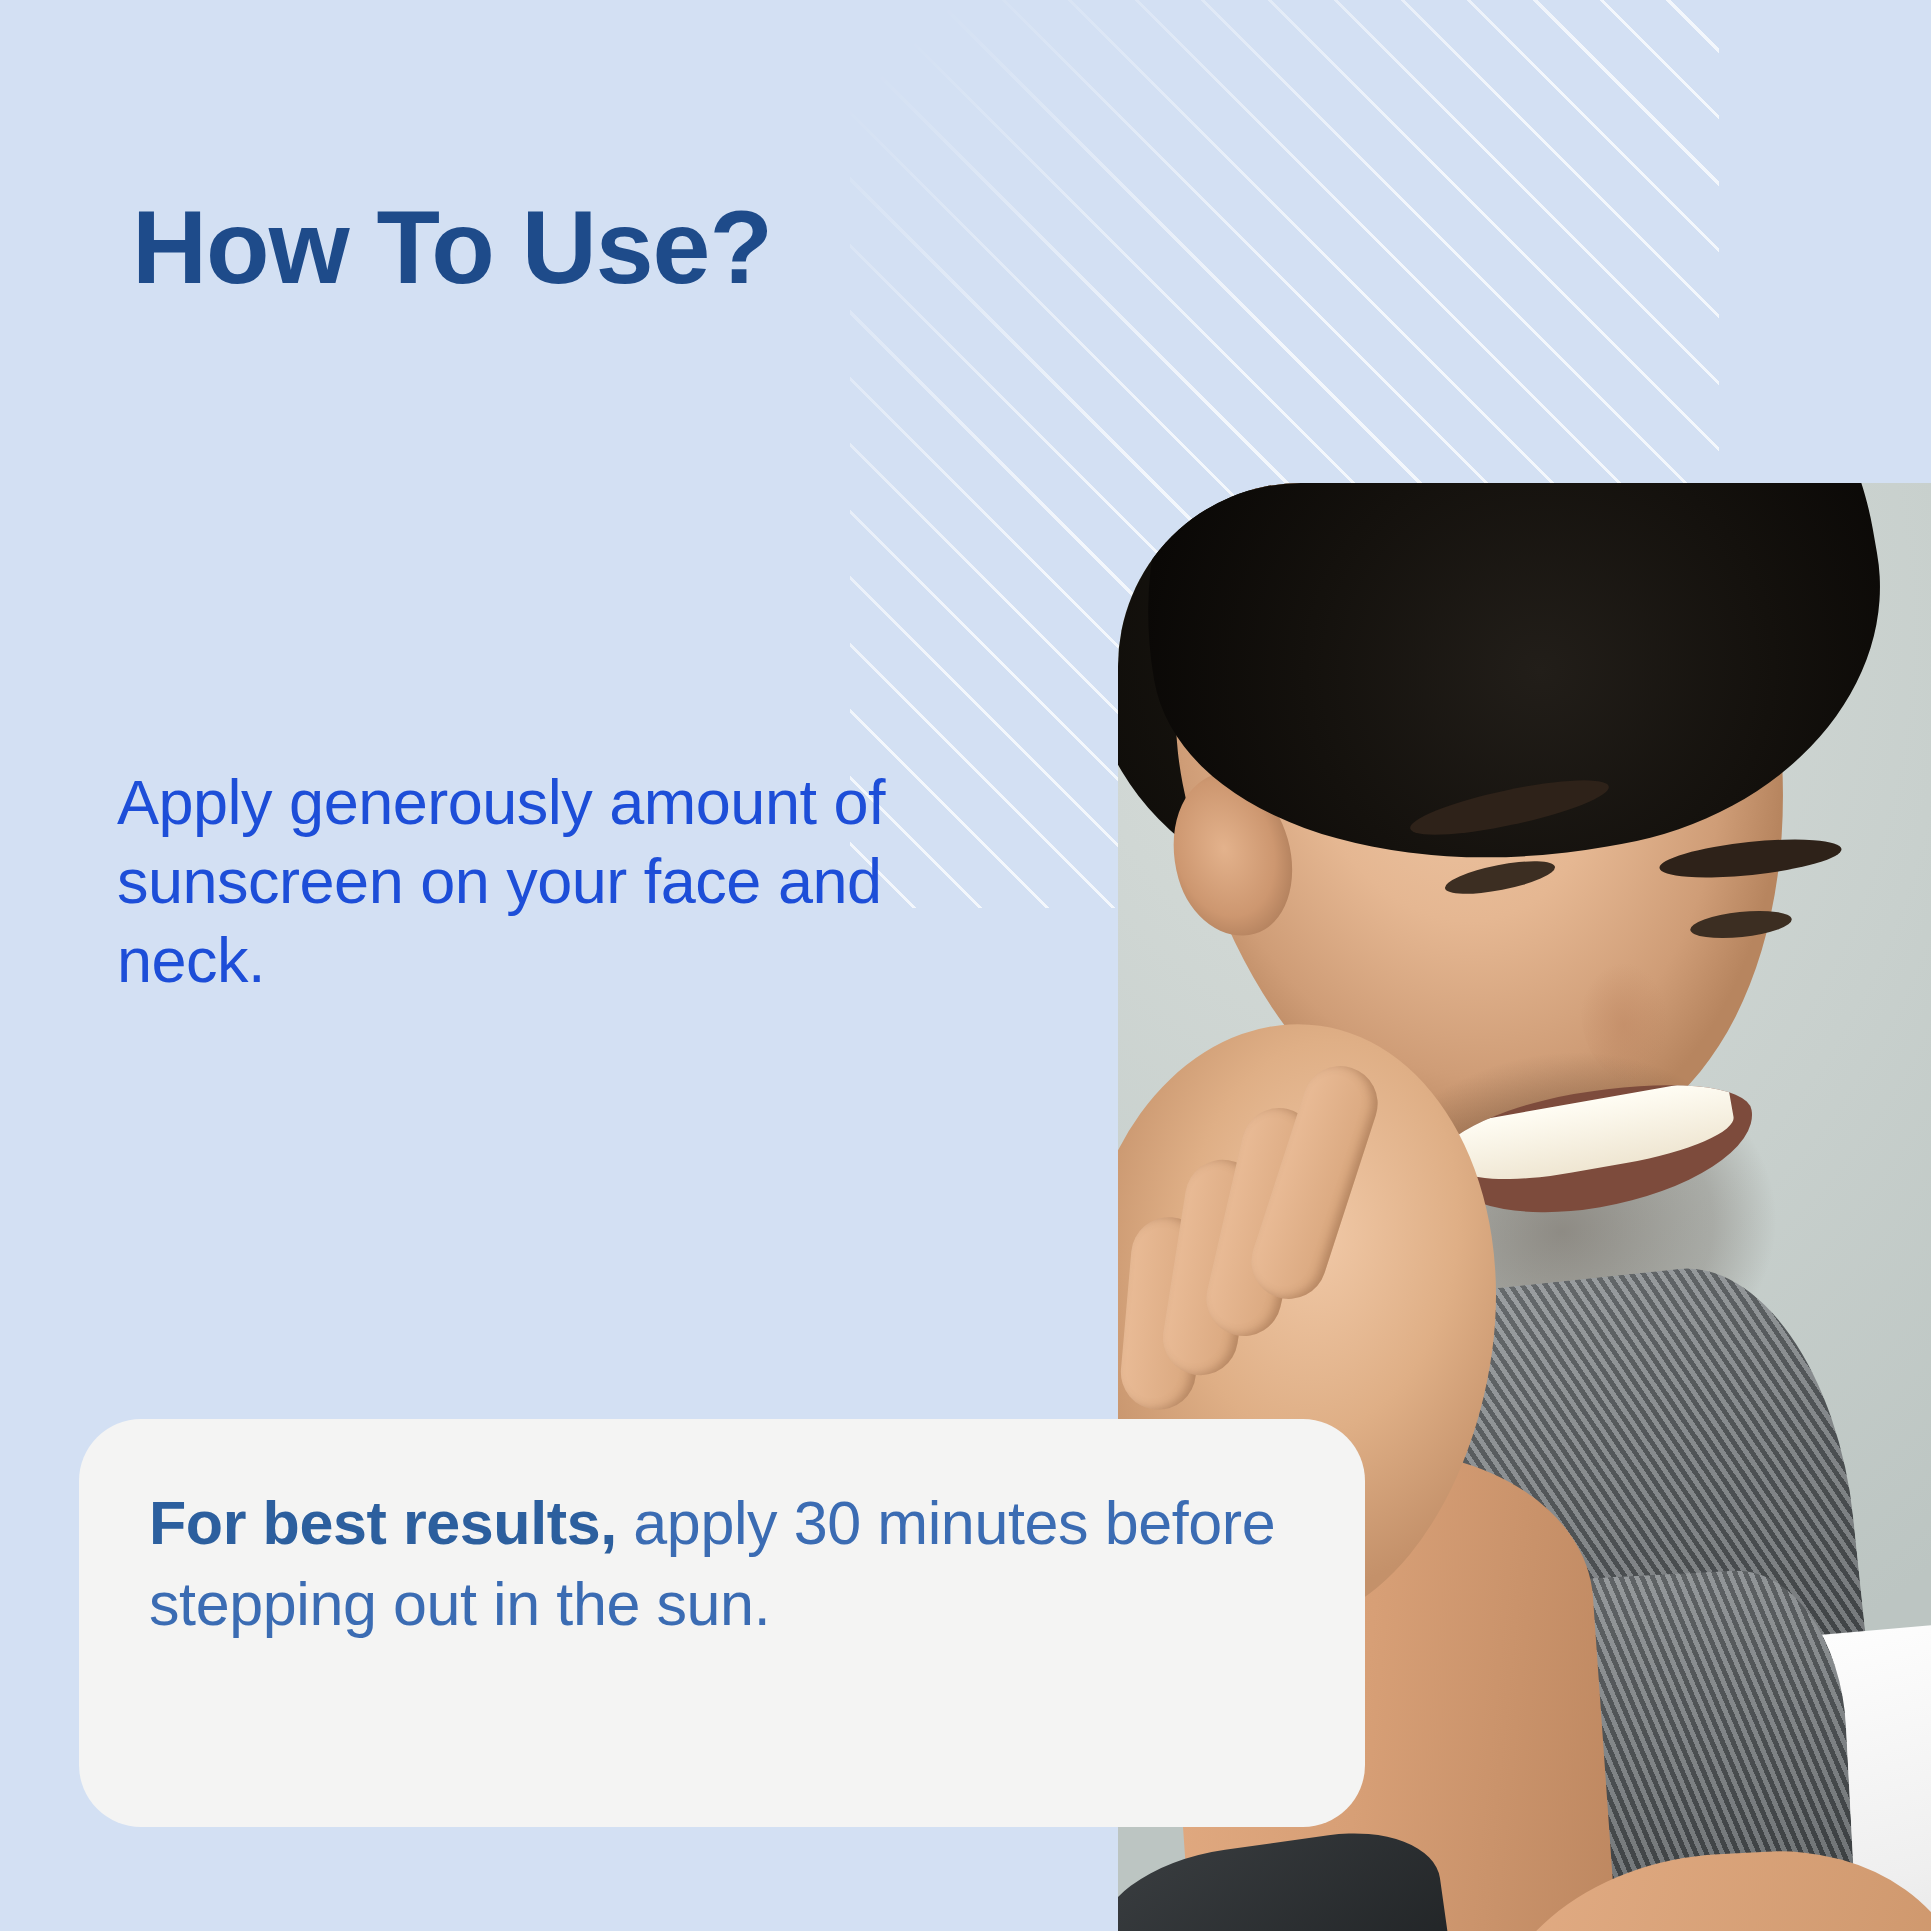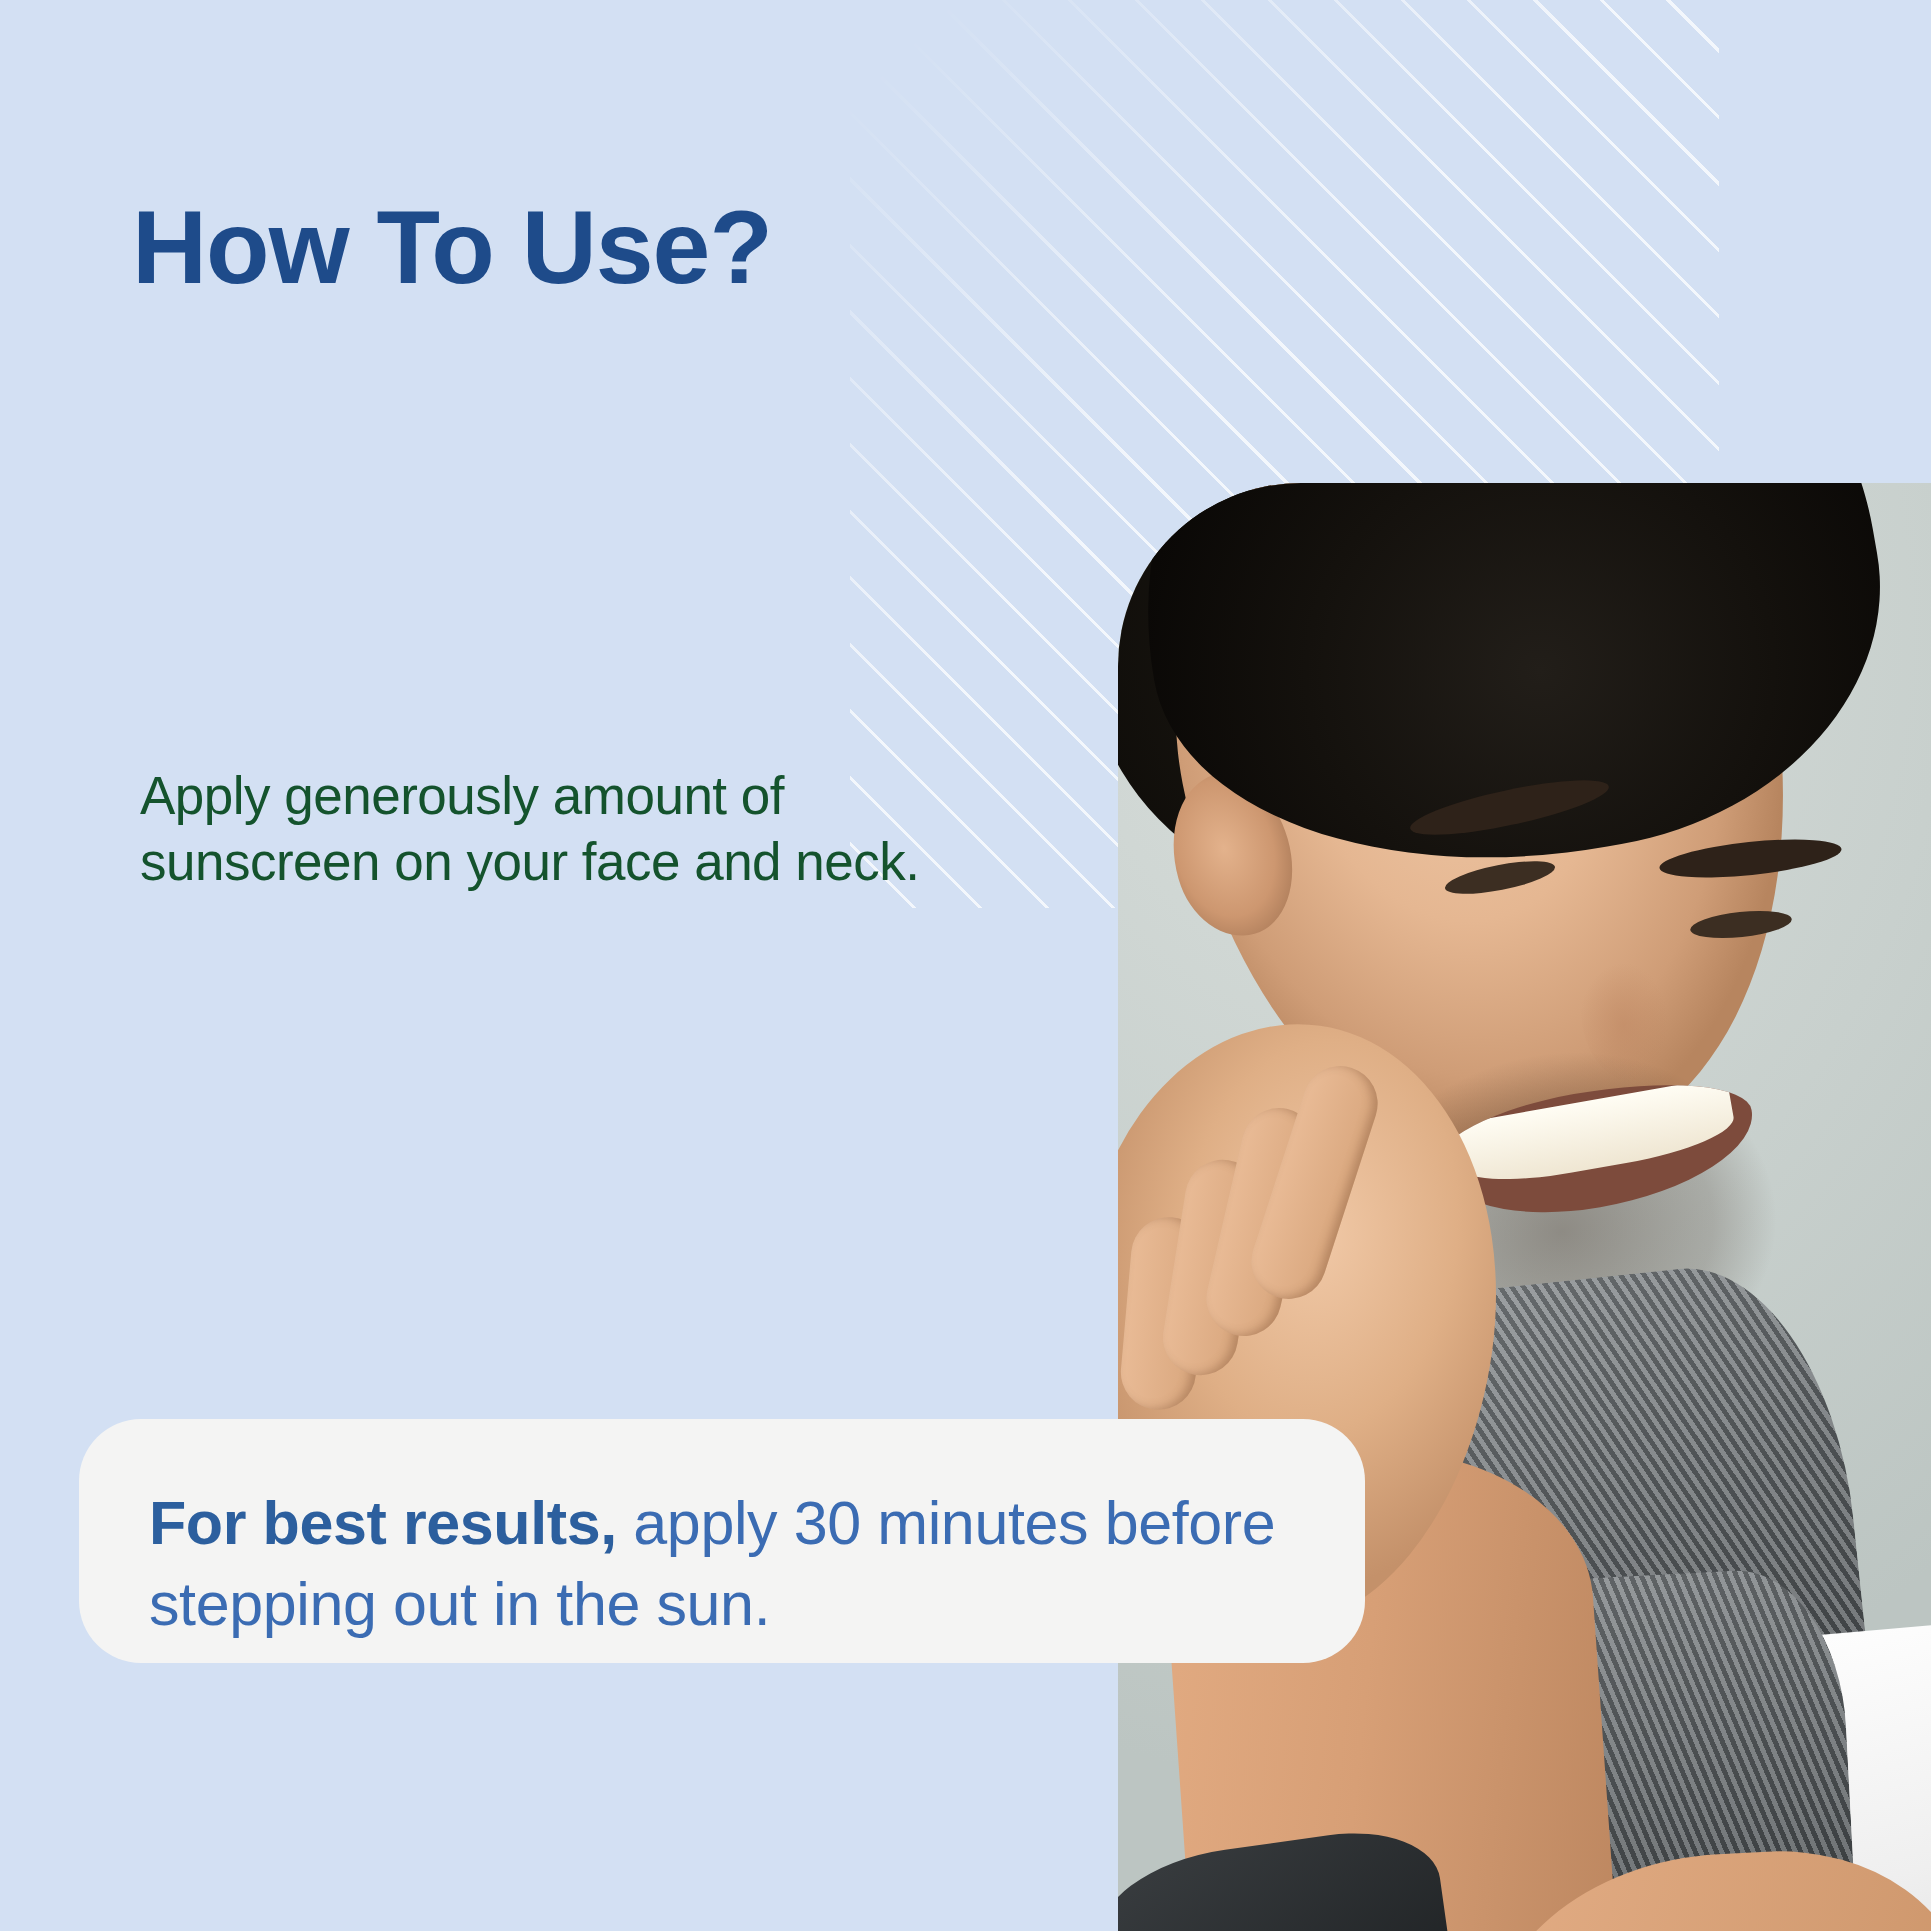--- a/index.html
+++ b/index.html
@@ -203,38 +203,38 @@
     margin: 8px;
     font-size: 104px;
     font-weight: 700;
     letter-spacing: -1px;
     line-height: 1.1;
     color: #1e4b8a;
     white-space: nowrap;
   }
   .body-copy {
     position: absolute;
-    left: 140px;
+    left: 117px;
     top: 763px;
     margin: 0;
     width: 811px;
-    font-size: 53px;
+    font-size: 63px;
     font-weight: 400;
     line-height: 1.25;
     letter-spacing: -0.5px;
-    color: #14532d;
+    color: #1d4ed8;
   }
 
   
   .note-card {
     position: absolute;
     left: 79px;
     top: 1419px;
     width: 1286px;
-    height: 244px;
+    height: 408px;
     background: #f4f4f3;
     border-radius: 62px;
     box-sizing: border-box;
     padding: 64px 77px 0 70px;
   }
   .note-text {
     margin: 0;
     font-size: 61px;
     line-height: 1.33;
     letter-spacing: -0.4px;

